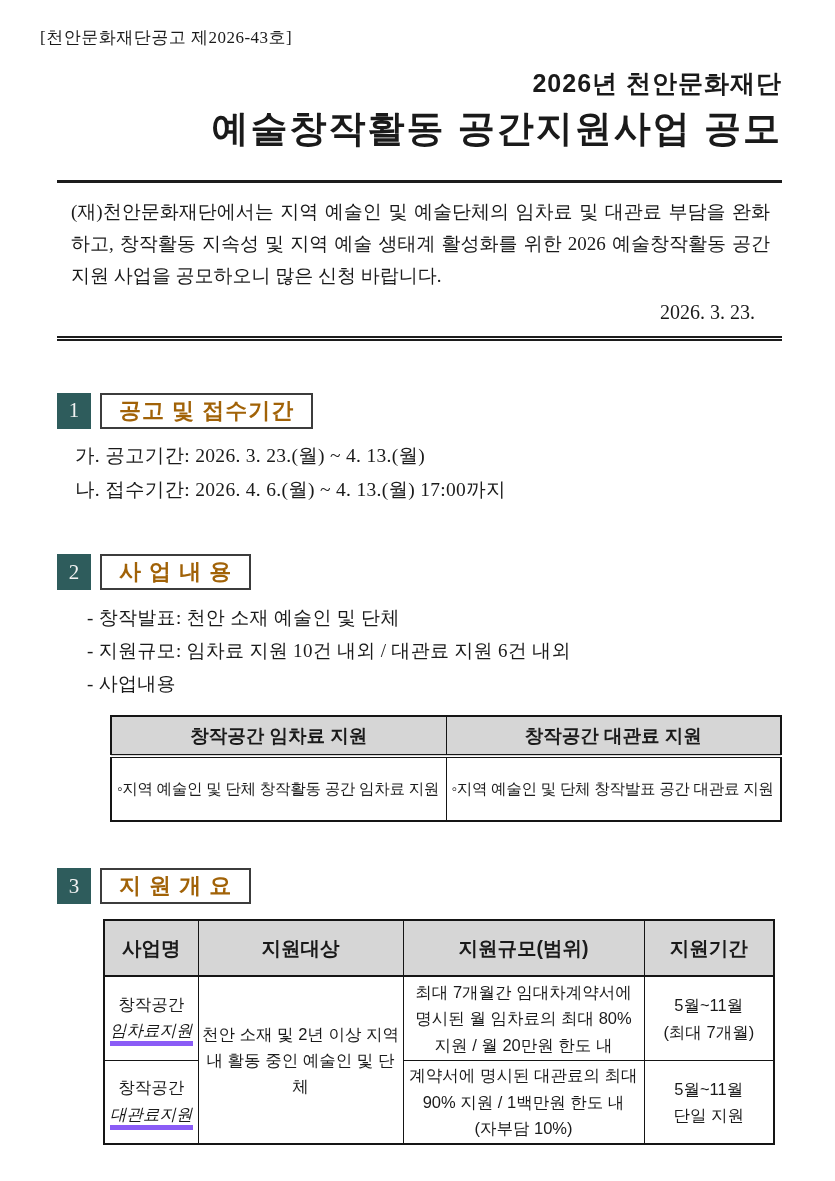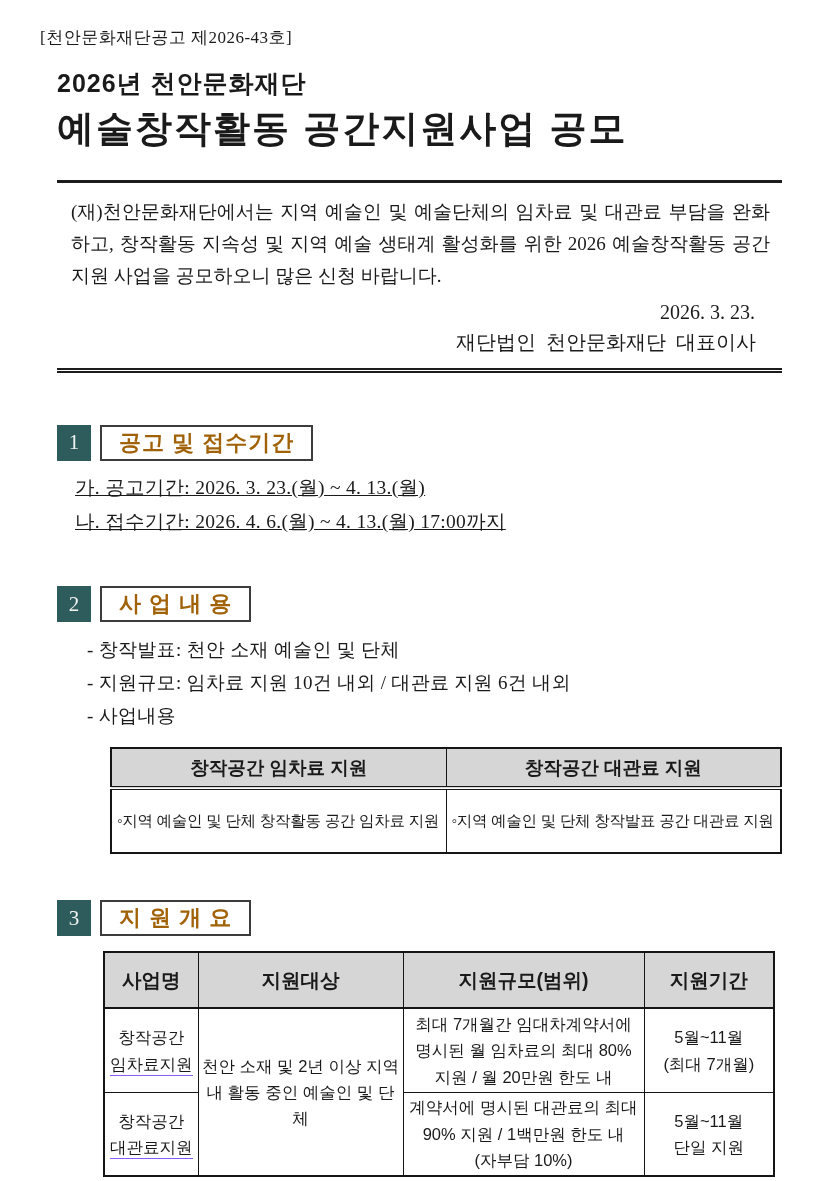--- a/index.html
+++ b/index.html
@@ -6,21 +6,21 @@
   html,body { background:#ffffff; }
   body {
     width:835px; height:1181px; overflow:hidden;
     font-family:"Liberation Serif", serif;
     color:#1a1a1a;
   }
   .page { width:835px; height:1181px; padding:26px 53px 20px 57px; }
 
   .notice-no { font-size:17px; margin-left:-17px; letter-spacing:0.5px; }
 
-  .title-block { text-align:left; margin-top:18px; font-family:"Liberation Sans", sans-serif; }
+  .title-block { text-align:right; margin-top:18px; font-family:"Liberation Sans", sans-serif; }
   .title-line1 { font-size:25px; font-weight:bold; letter-spacing:1px; }
   .title-line2 { font-size:37px; font-weight:bold; letter-spacing:2px; margin-top:4px; }
 
   .hr-thick { border:none; border-top:3px solid #1c1c1c; margin-top:26px; }
   .hr-double { height:5px; border-top:2px solid #1c1c1c; border-bottom:2px solid #1c1c1c; margin-top:12px; }
 
   .intro {
     margin:13px 12px 0 14px; font-size:19px; line-height:1.68;
     text-align:justify; word-break:break-all;
   }
@@ -37,21 +37,21 @@
     font-size:21px; font-family:"Liberation Serif", serif;
   }
   .section-title-box {
     border:2px solid #3c3c3c; background:#fff; padding:1px 17px;
     display:flex; align-items:center;
     font-family:"Liberation Sans", sans-serif; font-weight:bold; font-size:22px;
     letter-spacing:1px; color:#a16207;
   }
 
   .ga-na-items { margin:10px 0 0 18px; }
-  .ga-na-items .item { font-size:19.5px; line-height:1.78; letter-spacing:0.3px;text-decoration:underline; }
+  .ga-na-items .item { font-size:19.5px; line-height:1.78; letter-spacing:0.3px; }
 
   .dash-items { margin:11px 0 0 30px; }
   .dash-items .item { font-size:19px; line-height:1.74; letter-spacing:0.3px; }
 
   table { border-collapse:collapse; }
 
   .content-table { margin:15px 0 0 53px; width:672px; border:2px solid #151515; }
   .content-table th {
     width:336px; height:40px; background:#d6d6d6;
     border:1.5px solid #151515; border-bottom:4px double #151515;
@@ -70,40 +70,39 @@
   }
   .overview-table td {
     height:84px; border:1.5px solid #151515; text-align:center; vertical-align:middle;
     font-family:"Liberation Sans", sans-serif; font-size:16.5px; line-height:1.6;
   }
   .col-name { width:94px;margin-top:34px; }
   .col-target { width:205px; }
   .col-scale { width:241px; }
   .col-period { width:130px; }
   .pre { white-space:pre-line; }
-  .uline { border-bottom:1px solid #8b5cf6; display:inline-block; line-height:1.35; }
+  .uline { border-bottom:5px solid #8b5cf6; display:inline-block; line-height:1.35;font-style:italic; }
 </style>
 </head>
 <body>
 
 <div class="page">
 
   <div class="notice-no">[천안문화재단공고 제2026-43호]</div>
 
   <div class="title-block">
     <div class="title-line1">2026년 천안문화재단</div>
     <div class="title-line2">예술창작활동 공간지원사업 공모</div>
   </div>
 
   <div class="hr-thick"></div>
 
   <p class="intro">(재)천안문화재단에서는 지역 예술인 및 예술단체의 임차료 및 대관료 부담을 완화하고, 창작활동 지속성 및 지역 예술 생태계 활성화를 위한 2026 예술창작활동 공간지원 사업을 공모하오니 많은 신청 바랍니다.</p>
 
   <div class="date-line">2026. 3. 23.</div>
-  <div class="signer-line">재단법인 천안문화재단 대표이사</div>
 
   <div class="hr-double"></div>
 
   <div class="section-header sec1">
     <div class="badge">1</div>
     <div class="section-title-box">공고 및 접수기간</div>
   </div>
   <div class="ga-na-items">
     <div class="item">가. 공고기간: 2026. 3. 23.(월) ~ 4. 13.(월)</div>
     <div class="item">나. 접수기간: 2026. 4. 6.(월) ~ 4. 13.(월) 17:00까지</div>

